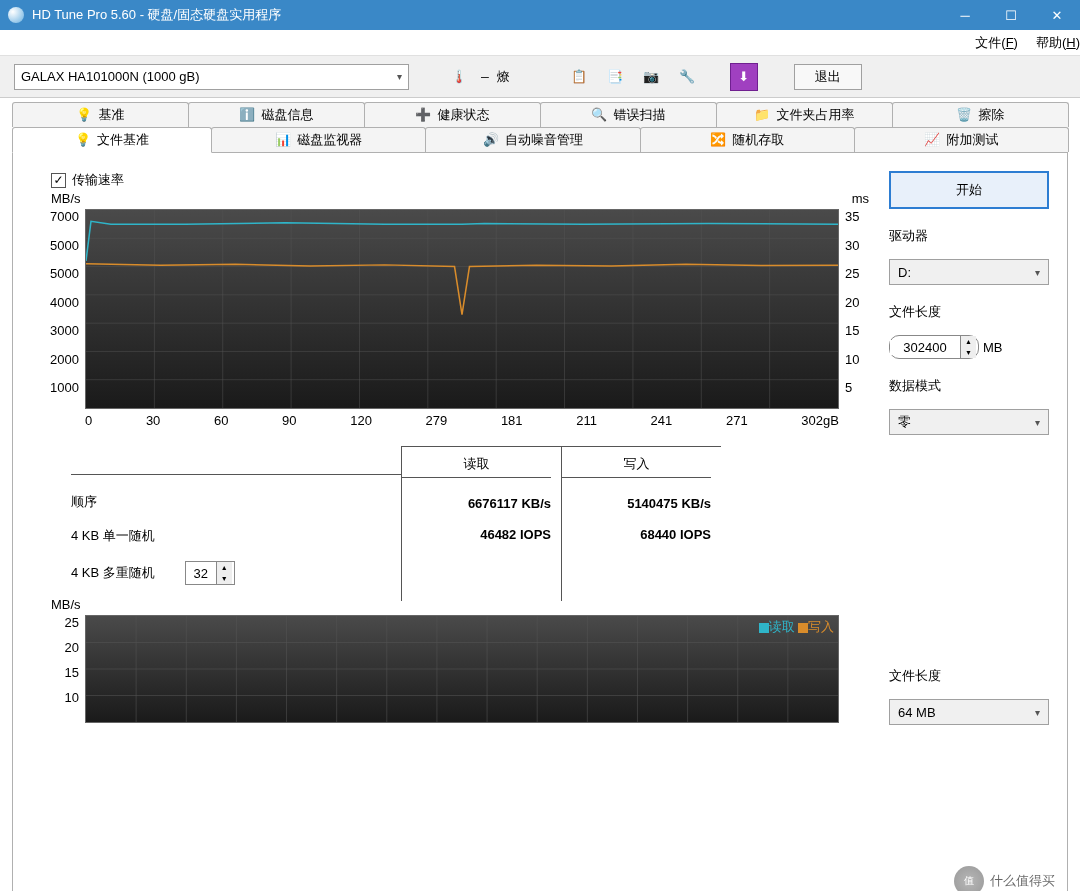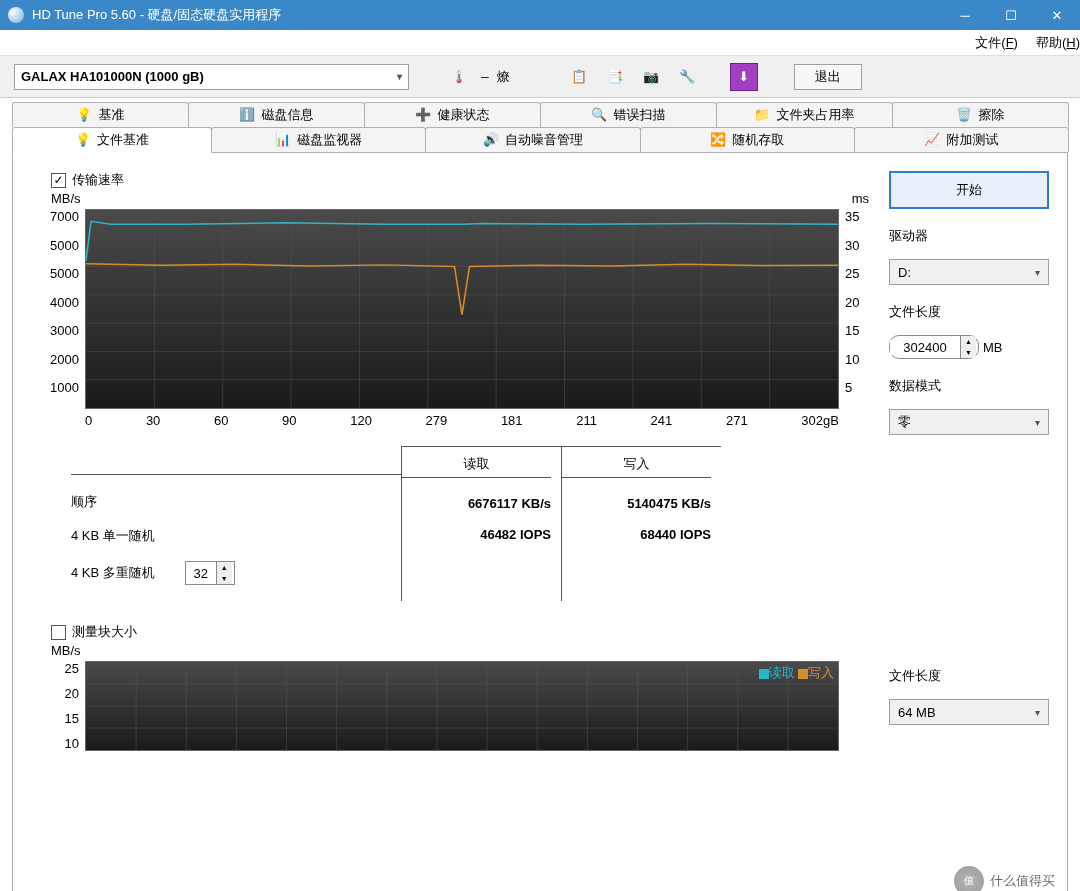--- a/index.html
+++ b/index.html
@@ -5,21 +5,21 @@
 * { box-sizing: border-box; margin: 0; padding: 0; font-family: "Microsoft YaHei", "Segoe UI", sans-serif; font-size: 13px; }
 body { background: #fff; overflow: hidden; width: 1080px; height: 891px; }
 .titlebar { background: #3a88c7; color: #fff; height: 30px; display: flex; align-items: center; padding-left: 8px; }
 .titlebar .icon { width: 16px; height: 16px; margin-right: 8px; background: radial-gradient(circle at 30% 30%, #fff, #6ab0e0); border-radius: 50%; }
 .titlebar .title { flex: 1; font-size: 13px; }
 .winbtns { display: flex; height: 100%; }
 .winbtn { width: 46px; display: flex; align-items: center; justify-content: center; color: #fff; }
 .menubar { background: #fff; height: 26px; display: flex; align-items: center; padding-left: 10px; gap: 18px; border-bottom: 1px solid #e0e0e0; justify-content: flex-end; }
 .menubar span u { text-decoration: underline; }
 .toolbar { background: #f0f0f0; height: 42px; display: flex; align-items: center; padding: 0 14px; gap: 8px; border-bottom: 1px solid #ccc; }
-.device-select { width: 395px; height: 26px; border: 1px solid #a0a0a0; background: #fff; display: flex; align-items: center; padding: 0 6px; font-family: monospace; font-weight: bold; }
+.device-select { width: 395px; height: 26px; border: 1px solid #a0a0a0; background: #fff; display: flex; align-items: center; padding: 0 6px; font-family: monospace; }
 .device-select .arrow { margin-left: auto; color: #555; font-size: 10px; }
 .tbtn { width: 28px; height: 28px; border: 1px solid transparent; display: flex; align-items: center; justify-content: center; }
 .exitbtn { padding: 3px 20px; border: 1px solid #a0a0a0; background: #f8f8f8; margin-left: 8px; }
 .tabs-wrap { padding: 4px 12px 0 12px; background: #fff; }
 .tabrow { display: flex; }
 .tab { border: 1px solid #b0b0b0; border-bottom: none; background: #f4f4f4; padding: 3px 14px; display: flex; align-items: center; gap: 6px; border-radius: 3px 3px 0 0; margin-right: -1px; position: relative; }
 .tab.active { background: #fff; z-index: 2; border-bottom: 1px solid #fff; margin-bottom: -1px; }
 .tabrow.first .tab { flex: 1; justify-content: center; }
 .tabrow.second .tab { flex: 1; justify-content: center; }
 .tab-icon { width: 16px; height: 16px; display: inline-block; }
@@ -243,36 +243,32 @@
         <div class="cell">&nbsp;</div>
       </div>
       <div class="col datacol">
         <div class="h">写入</div>
         <div class="cell">5140475 KB/s</div>
         <div class="cell">68440 IOPS</div>
         <div class="cell">&nbsp;</div>
       </div>
     </div>
 
-    <div class="checkbox-row chart2">
-      <div class="checkbox"></div>
-      <span>测量块大小</span>
-    </div>
 
     <div class="chart">
       <span class="ylabel-left">MB/s</span>
       <div style="height:14px"></div>
       <div class="chart-body">
         <div class="yticks-left" style="height:90px">
           <span>25</span>
             <span>20</span>
             <span>15</span>
             <span>10</span>
         </div>
-        <div class="plot" style="height:90px">
+        <div class="plot" style="height:108px">
           <div class="legend">
             <span class="sw" style="background:#2fb5c9"></span><span style="color:#2fb5c9">读取</span>
             <span class="sw" style="background:#d98c2b"></span><span style="color:#d98c2b">写入</span>
           </div>
           <svg id="svg2" width="100%" height="100%" viewBox="0 0 740 90" preserveAspectRatio="none">
               <line x1="0" y1="22.5" x2="740" y2="22.5" stroke="#555" stroke-width="0.5"></line>
               <line x1="0" y1="45" x2="740" y2="45" stroke="#555" stroke-width="0.5"></line>
               <line x1="0" y1="67.5" x2="740" y2="67.5" stroke="#555" stroke-width="0.5"></line>
               <line x1="49.333333333333336" y1="0" x2="49.333333333333336" y2="90" stroke="#555" stroke-width="0.5"></line>
               <line x1="98.66666666666667" y1="0" x2="98.66666666666667" y2="90" stroke="#555" stroke-width="0.5"></line>

